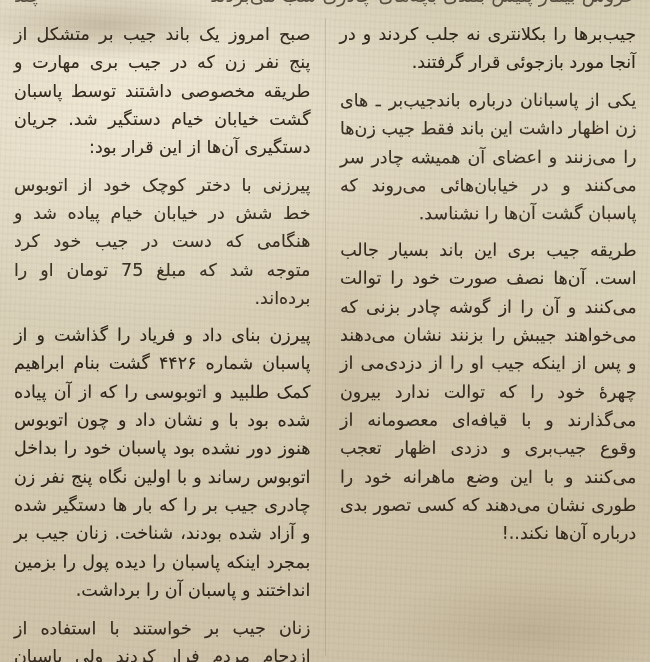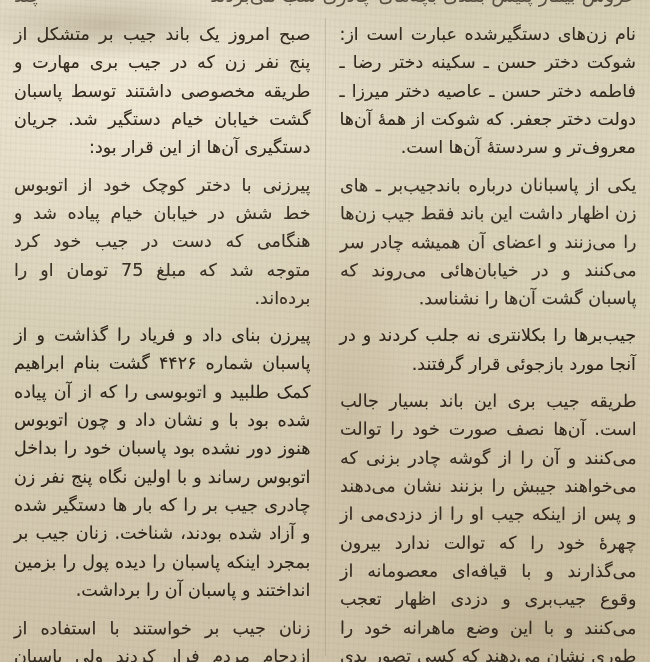--- a/index.html
+++ b/index.html
@@ -144,23 +144,22 @@
   <div class="top-strip">
     <div class="clip">
       <span>عروس بیمار پلیس بلندی بچه‌های چادری شب می‌بردند</span>
       <span>چند</span>
     </div>
   </div>
 
   <div class="columns">
 
     <div class="col col-right">
-      <p class="para ink-a jit1">نام زن‌های دستگیرشده عبارت است از: شوکت دختر حسن ـ سکینه دختر رضا ـ فاطمه دختر حسن ـ عاصیه دختر میرزا ـ دولت دختر جعفر. که شوکت از همهٔ آن‌ها معروف‌تر و سردستهٔ آن‌ها است.</p>
+      <p class="para ink-c jit2">جیب‌برها را بکلانتری نه جلب کردند و در آنجا مورد بازجوئی قرار گرفتند.</p>
       <p class="para ink-b jit3">یکی از پاسبانان درباره باندجیب‌بر ـ های زن اظهار داشت این باند فقط جیب زن‌ها را می‌زنند و اعضای آن همیشه چادر سر می‌کنند و در خیابان‌هائی می‌روند که پاسبان گشت آن‌ها را نشناسد.</p>
-      <p class="para ink-c jit2">جیب‌برها را بکلانتری نه جلب کردند و در آنجا مورد بازجوئی قرار گرفتند.</p>
       <p class="para ink-a jit4">طریقه جیب بری این باند بسیار جالب است. آن‌ها نصف صورت خود را توالت می‌کنند و آن را از گوشه چادر بزنی که می‌خواهند جیبش را بزنند نشان می‌دهند و پس از اینکه جیب او را از دزدی‌می از چهرهٔ خود را که توالت ندارد بیرون می‌گذارند و با قیافه‌ای معصومانه از وقوع جیب‌بری و دزدی اظهار تعجب می‌کنند و با این وضع ماهرانه خود را طوری نشان می‌دهند که کسی تصور بدی درباره آن‌ها نکند..!</p>
     </div>
 
     <div class="col-divider"></div>
 
     <div class="col col-left">
       <p class="para ink-a jit2">صبح امروز یک باند جیب بر متشکل از پنج نفر زن که در جیب بری مهارت و طریقه مخصوصی داشتند توسط پاسبان گشت خیابان خیام دستگیر شد. جریان دستگیری آن‌ها از این قرار بود:</p>
       <p class="para ink-b jit1">پیرزنی با دختر کوچک خود از اتوبوس خط شش در خیابان خیام پیاده شد و هنگامی که دست در جیب خود کرد متوجه شد که مبلغ 75 تومان او را برده‌اند.</p>
       <p class="para ink-c jit4">پیرزن بنای داد و فریاد را گذاشت و از پاسبان شماره ۴۴۲۶ گشت بنام ابراهیم کمک طلبید و اتوبوسی را که از آن پیاده شده بود با و نشان داد و چون اتوبوس هنوز دور نشده بود پاسبان خود را بداخل اتوبوس رساند و با اولین نگاه پنج نفر زن چادری جیب بر را که بار ها دستگیر شده و آزاد شده بودند، شناخت. زنان جیب بر بمجرد اینکه پاسبان را دیده پول را بزمین انداختند و پاسبان آن را برداشت.</p>
       <p class="para ink-a jit3">زنان جیب بر خواستند با استفاده از ازدحام مردم فرار کردند ولی پاسبان بفوریت تمام آن‌ها را دستگیر کرد.</p>

